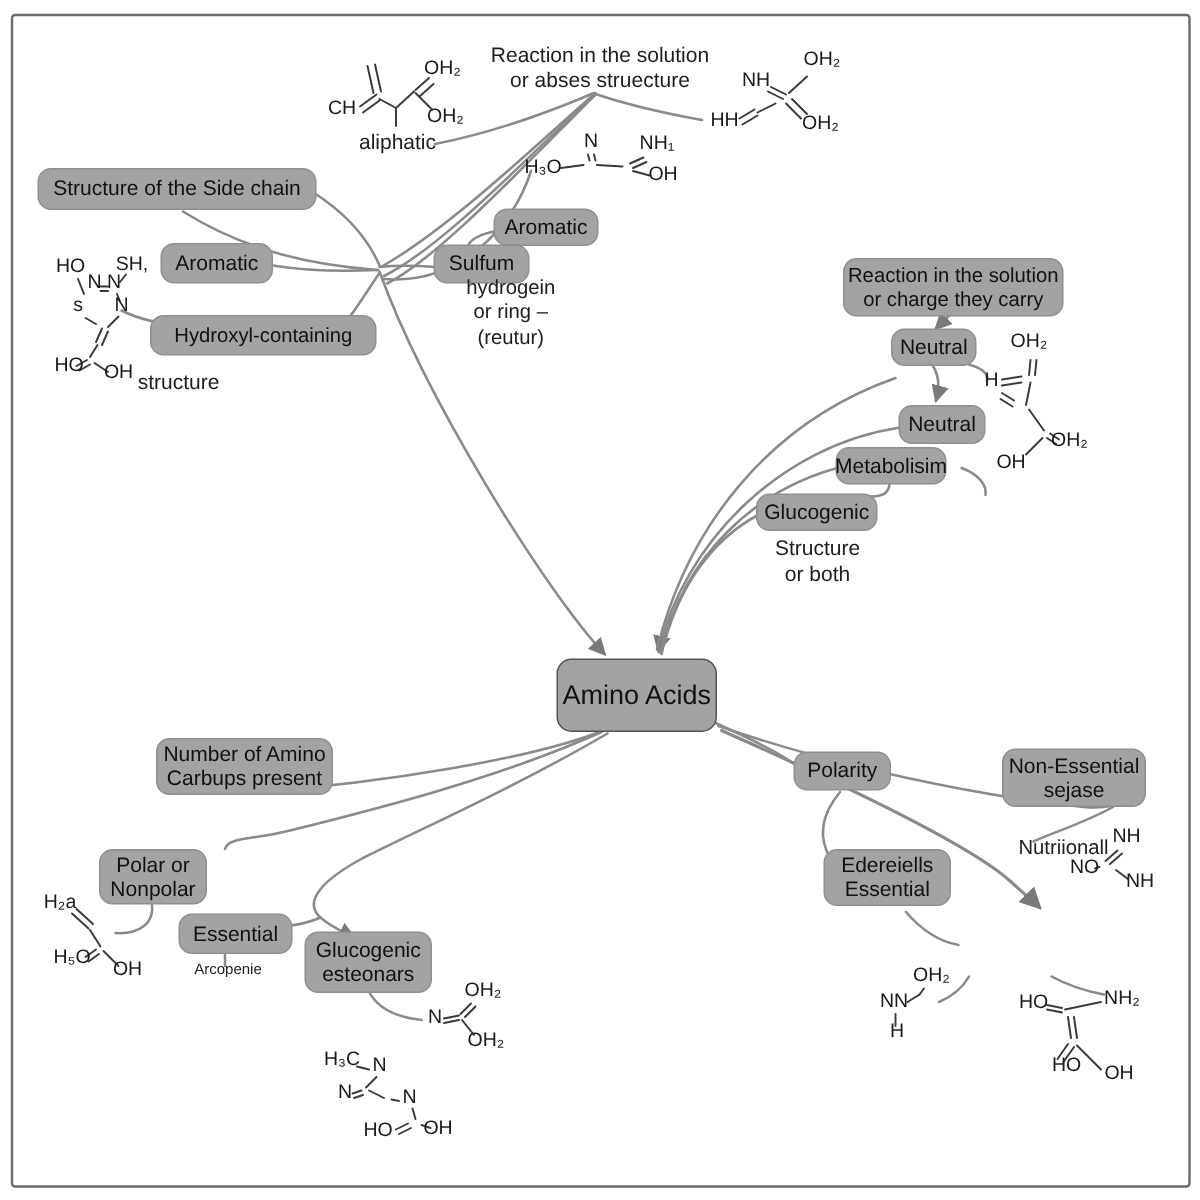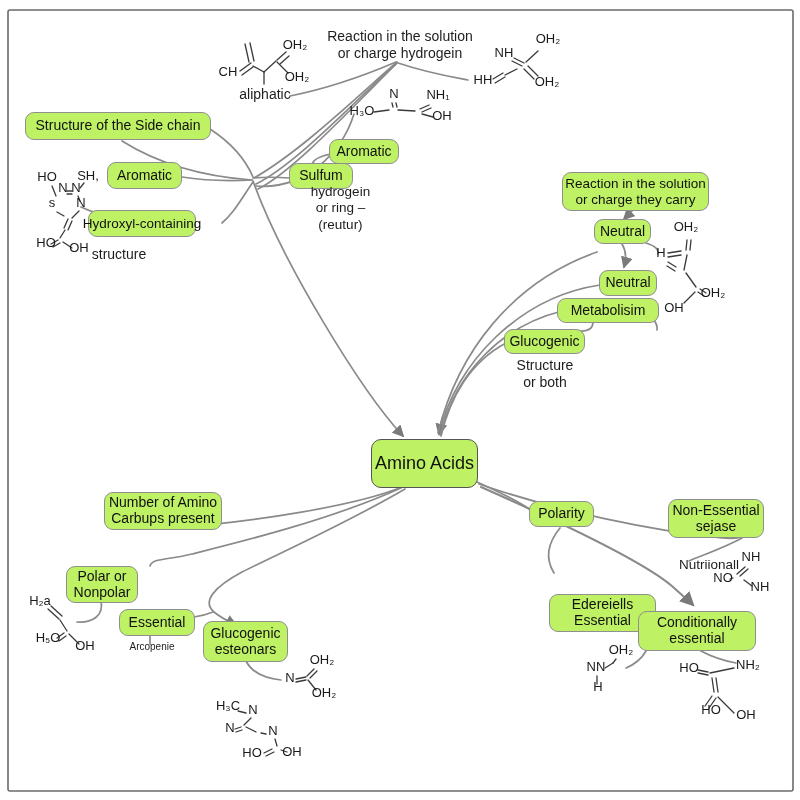--- a/index.html
+++ b/index.html
@@ -4,21 +4,21 @@
 <style>
   html,body{margin:0;padding:0;background:#fff;}
   #stage{position:relative;width:800px;height:800px;background:#fff;overflow:hidden;
          font-family:"Liberation Sans",sans-serif;color:#111;}
   #wires{position:absolute;left:0;top:0;width:800px;height:800px;}
   .edge{fill:none;stroke:#8a8a8a;stroke-width:1.7;stroke-linecap:round;}
   .edge.heavy{stroke-width:2.1;}
   .bond{stroke:#3a3a3a;stroke-width:1.3;stroke-linecap:round;}
   .atom{font-family:"Liberation Sans",sans-serif;font-size:13px;fill:#1a1a1a;text-anchor:middle;}
   .frame{fill:none;stroke:#6b6b6b;stroke-width:1.6;}
-  .node{position:absolute;box-sizing:border-box;background:#bef264;border:1.4px solid #8f8f8f;
+  .node{position:absolute;box-sizing:border-box;background:#a3a3a3;border:1.4px solid #8f8f8f;
         border-radius:9px;display:flex;flex-direction:column;align-items:center;justify-content:center;
         font-size:14px;line-height:1.14;text-align:center;padding:2px 4px;}
   .node span{display:block;white-space:nowrap;}
   .node.small{font-size:13.5px;}
   .node.amino{border:1.6px solid #555;border-radius:10px;font-size:18px;}
   .lbl{position:absolute;text-align:center;font-size:14px;line-height:1.22;color:#1d1d1d;}
   .lbl div{white-space:nowrap;}
   .lbl.tiny{font-size:12px;}
   .lbl.mid{font-size:13.5px;}
 </style>
@@ -220,34 +220,34 @@
     </div>
   <div class="node" style="left:107px;top:162px;width:75px;height:27px">
       <span>Aromatic</span>
     </div>
   <div class="node" style="left:329px;top:139px;width:70px;height:25px">
       <span>Aromatic</span>
     </div>
   <div class="node" style="left:289px;top:163px;width:64px;height:26px">
       <span>Sulfum</span>
     </div>
-  <div class="node small" style="left:88px;top:210px;width:108px;height:27px">
+  <div class="node small" style="left:100px;top:210px;width:151px;height:27px">
       <span>Hydroxyl-containing</span>
     </div>
   <div class="node small" style="left:562px;top:172px;width:147px;height:39px">
     <span>Reaction in the solution</span>
     <span>or charge they carry</span>
   </div>
   <div class="node" style="left:594px;top:219px;width:57px;height:25px">
       <span>Neutral</span>
     </div>
   <div class="node" style="left:599px;top:270px;width:58px;height:26px">
       <span>Neutral</span>
     </div>
-  <div class="node" style="left:557px;top:298px;width:102px;height:25px">
+  <div class="node" style="left:557px;top:298px;width:74px;height:25px">
       <span>Metabolisim</span>
     </div>
   <div class="node" style="left:504px;top:329px;width:81px;height:25px">
       <span>Glucogenic</span>
     </div>
   <div class="node amino" style="left:371px;top:439px;width:107px;height:49px">
       <span>Amino Acids</span>
     </div>
   <div class="node" style="left:104px;top:492px;width:118px;height:38px">
     <span>Number of Amino</span>
@@ -264,32 +264,28 @@
     <span>Polar or</span>
     <span>Nonpolar</span>
   </div>
   <div class="node" style="left:119px;top:609px;width:76px;height:27px">
       <span>Essential</span>
     </div>
   <div class="node" style="left:203px;top:621px;width:85px;height:41px">
     <span>Glucogenic</span>
     <span>esteonars</span>
   </div>
-  <div class="node" style="left:549px;top:594px;width:107px;height:38px">
+  <div class="node" style="left:549px;top:566px;width:85px;height:38px">
     <span>Edereiells</span>
     <span>Essential</span>
   </div>
-  <div class="node" style="left:638px;top:611px;width:118px;height:40px">
-    <span>Conditionally</span>
-    <span>essential</span>
-  </div>
 
   <div class="lbl" style="left:305px;top:28px;width:190px">
     <div>Reaction in the solution</div>
-    <div>or charge hydrogein</div>
+    <div>or abses struecture</div>
   </div>
   <div class="lbl" style="left:220px;top:86px;width:90px">
       <div>aliphatic</div>
     </div>
   <div class="lbl mid" style="left:293px;top:184px;width:95px">
     <div>hydrogein</div>
     <div>or ring –</div>
     <div>(reutur)</div>
   </div>
   <div class="lbl" style="left:84px;top:246px;width:70px">

